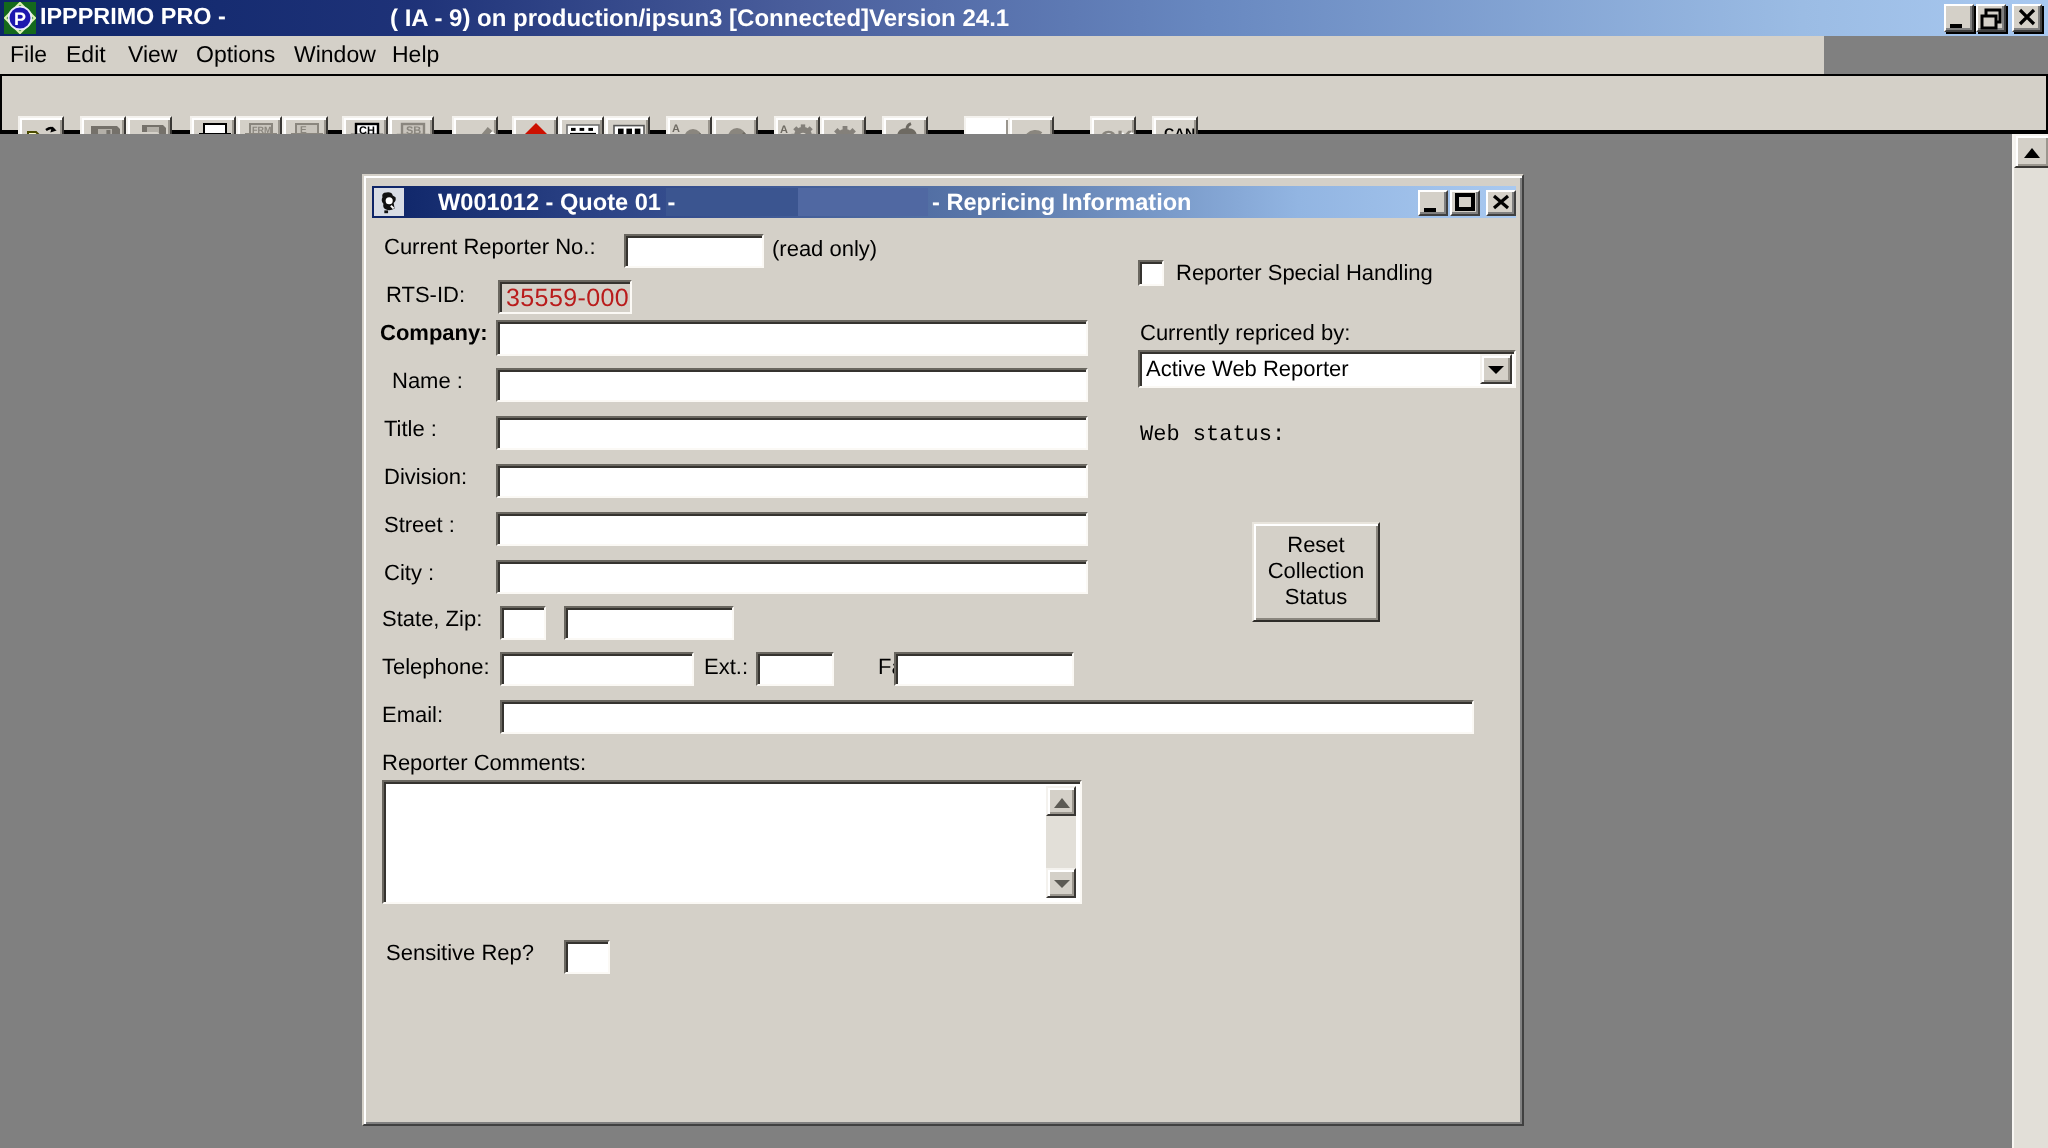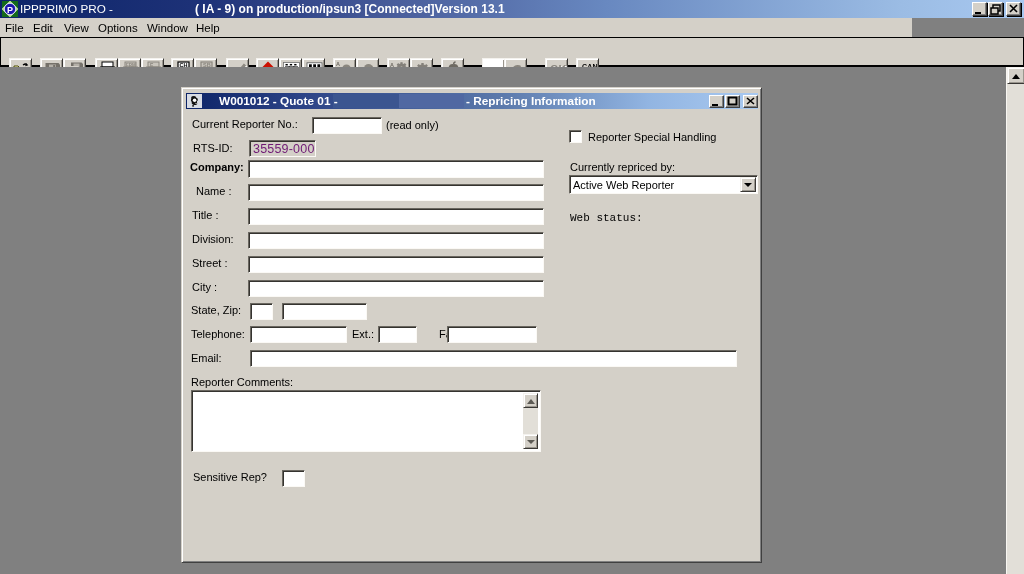--- a/index.html
+++ b/index.html
@@ -2,21 +2,21 @@
 <html><head>
 <meta charset="utf-8">
 <style>
 * { margin:0; padding:0; box-sizing:border-box; }
 svg { display:block; }
 html,body { width:1024px; height:574px; overflow:hidden; }
 body { font-family:"Liberation Sans", sans-serif; background:#808080; position:relative; transform:translateZ(0); }
 #titlebar { position:absolute; left:0; top:0; width:1024px; height:18px;
   background:linear-gradient(90deg,#0d2569 0%,#1e3278 20%,#4a5e9c 39%,#6888c0 59%,#9bbce4 88%,#a8c8f0 100%); }
 #appicon { position:absolute; left:2px; top:1px; width:16px; height:16px; }
-#apptitle1 { position:absolute; left:20px; top:2px; color:#fff; font-size:11.7px; font-weight:normal; }
+#apptitle1 { position:absolute; left:20px; top:2px; color:#fff; font-size:11.7px; font-weight:bold; }
 #apptitle2 { position:absolute; left:195px; top:2px; color:#fff; font-size:12px; font-weight:bold; }
 .capbtn { position:absolute; top:2px; width:15px; height:14px; background:#d4d0c8;
   border:1px solid; border-color:#fff #404040 #404040 #fff; box-shadow: inset -1px -1px 0 #808080, 1px 1px 0 #000; }
 #menubar { position:absolute; left:0; top:18px; width:912px; height:19px; background:#d4d0c8; }
 .menuitem { position:absolute; top:4px; font-size:11.5px; color:#000; }
 #toolbar { position:absolute; left:0; top:37px; width:1024px; height:30px; background:#d4d0c8;
   border-top:1px solid #000; border-bottom:2px solid #000; border-left:1px solid #000; border-right:1px solid #000;}
 .tbtn { position:absolute; top:20px; width:23px; height:22px; background:#d4d0c8;
   border:1px solid; border-color:#f4f2ee #3a3835 #3a3835 #f4f2ee; box-shadow: inset 1px 1px 0 #fff, inset -1px -1px 0 #9a968e; }
 .tbtn svg { position:absolute; left:1px; top:1px; }
@@ -38,21 +38,21 @@
 #wtext2 { position:absolute; left:280px; top:1px; color:#fff; font-size:11.8px; font-weight:bold; }
 .blob1 { position:absolute; left:147px; top:1px; width:66px; height:14px; background:#3b5590; }
 .blob2 { position:absolute; left:213px; top:1px; width:65px; height:14px; background:#5068a2; }
 .wbtn { position:absolute; top:2px; width:15px; height:13px; background:#d4d0c8;
   border:1px solid; border-color:#fff #404040 #404040 #fff; box-shadow: inset -1px -1px 0 #808080; }
 
 .lbl { position:absolute; font-size:11px; color:#000; white-space:nowrap; }
 .field { position:absolute; background:#fff; border:1px solid; border-color:#6a6760 #fbf9f5 #fbf9f5 #6a6760;
   box-shadow: inset 1px 1px 0 #35332f; }
 .gfield { position:absolute; background:#d4d0c8; border:1px solid; border-color:#6a6760 #fbf9f5 #fbf9f5 #6a6760;
-  box-shadow: inset 1px 1px 0 #35332f; color:#701a75; font-size:12.5px; letter-spacing:0.2px; padding-left:3px; padding-top:1px; }
+  box-shadow: inset 1px 1px 0 #35332f; color:#b91c1c; font-size:12.5px; letter-spacing:0.2px; padding-left:3px; padding-top:1px; }
 .combo { position:absolute; background:#fff; border:1px solid; border-color:#6a6760 #fbf9f5 #fbf9f5 #6a6760;
   box-shadow: inset 1px 1px 0 #35332f; font-size:11px; }
 .combotext { position:absolute; left:3px; top:3px; color:#000; }
 .combobtn { position:absolute; right:1px; top:1px; width:16px; height:15px; background:#d4d0c8;
   border:1px solid; border-color:#f4f2ee #3a3835 #3a3835 #f4f2ee; box-shadow: inset 1px 1px 0 #fff, inset -1px -1px 0 #9a968e; }
 .combobtn .dn { position:absolute; left:3px; top:5px; width:0; height:0; border-left:4px solid transparent; border-right:4px solid transparent; border-top:4px solid #000; }
 .checkbox { position:absolute; width:13px; height:13px; background:#fff; border:1px solid; border-color:#6a6760 #fbf9f5 #fbf9f5 #6a6760; box-shadow: inset 1px 1px 0 #35332f; }
 #resetbtn { position:absolute; left:444px; top:173px; width:64px; height:50px; background:#d4d0c8;
   border:1px solid; border-color:#e8e4dc #2e2c29 #2e2c29 #e8e4dc; box-shadow: inset 1px 1px 0 #fff, inset -1px -1px 0 #8a867e;
   font-size:11px; text-align:center; line-height:13px; padding-top:5px; }
@@ -65,21 +65,21 @@
 </head>
 <body>
 <div id="titlebar">
   <svg id="appicon" viewBox="0 0 16 16">
       <rect x="0" y="0" width="16" height="16" fill="#14691c"></rect>
       <path d="M8 0.5 L15.5 8 L8 15.5 L0.5 8 Z" fill="#1f8823" stroke="#ddf4b2" stroke-width="1.1"></path>
       <circle cx="8" cy="8" r="5.7" fill="#1c16ae" stroke="#e9e9fb" stroke-width="0.9"></circle>
       <text x="8" y="11.6" font-family="Liberation Sans" font-size="9" font-weight="bold" fill="#fff" text-anchor="middle">P</text>
     </svg>
   <span id="apptitle1">IPPPRIMO PRO -</span>
-  <span id="apptitle2">( IA - 9) on production/ipsun3 [Connected]Version 13.1</span>
+  <span id="apptitle2">( IA - 9) on production/ipsun3 [Connected]Version 24.1</span>
   <div class="capbtn" style="left:972px;">
       <svg width="13" height="12">
         <rect x="2" y="9" width="6" height="2" fill="#000"></rect>
       </svg>
     </div>
   <div class="capbtn" style="left:988px;">
       <svg width="13" height="12">
         <rect x="4" y="2" width="7" height="6" fill="none" stroke="#000" stroke-width="1.5"></rect>
         <rect x="2" y="5" width="7" height="6" fill="#d4d0c8" stroke="#000" stroke-width="1.5"></rect>
       </svg>
@@ -405,13 +405,14 @@
   <span class="lbl" style="left:388px; top:73px;">Currently repriced by:</span>
   <div class="combo" style="left:387px; top:87px; width:189px; height:19px;">
     <span class="combotext">Active Web Reporter</span>
     <div class="combobtn">
         <div class="dn"></div>
       </div>
   </div>
 
   <span class="lbl" style="left:388px; top:124px;font-family:Liberation Mono, monospace;">Web status:</span>
 
+  <div id="resetbtn">Reset<br>Collection<br>Status</div>
 </div>
 
 </body></html>

